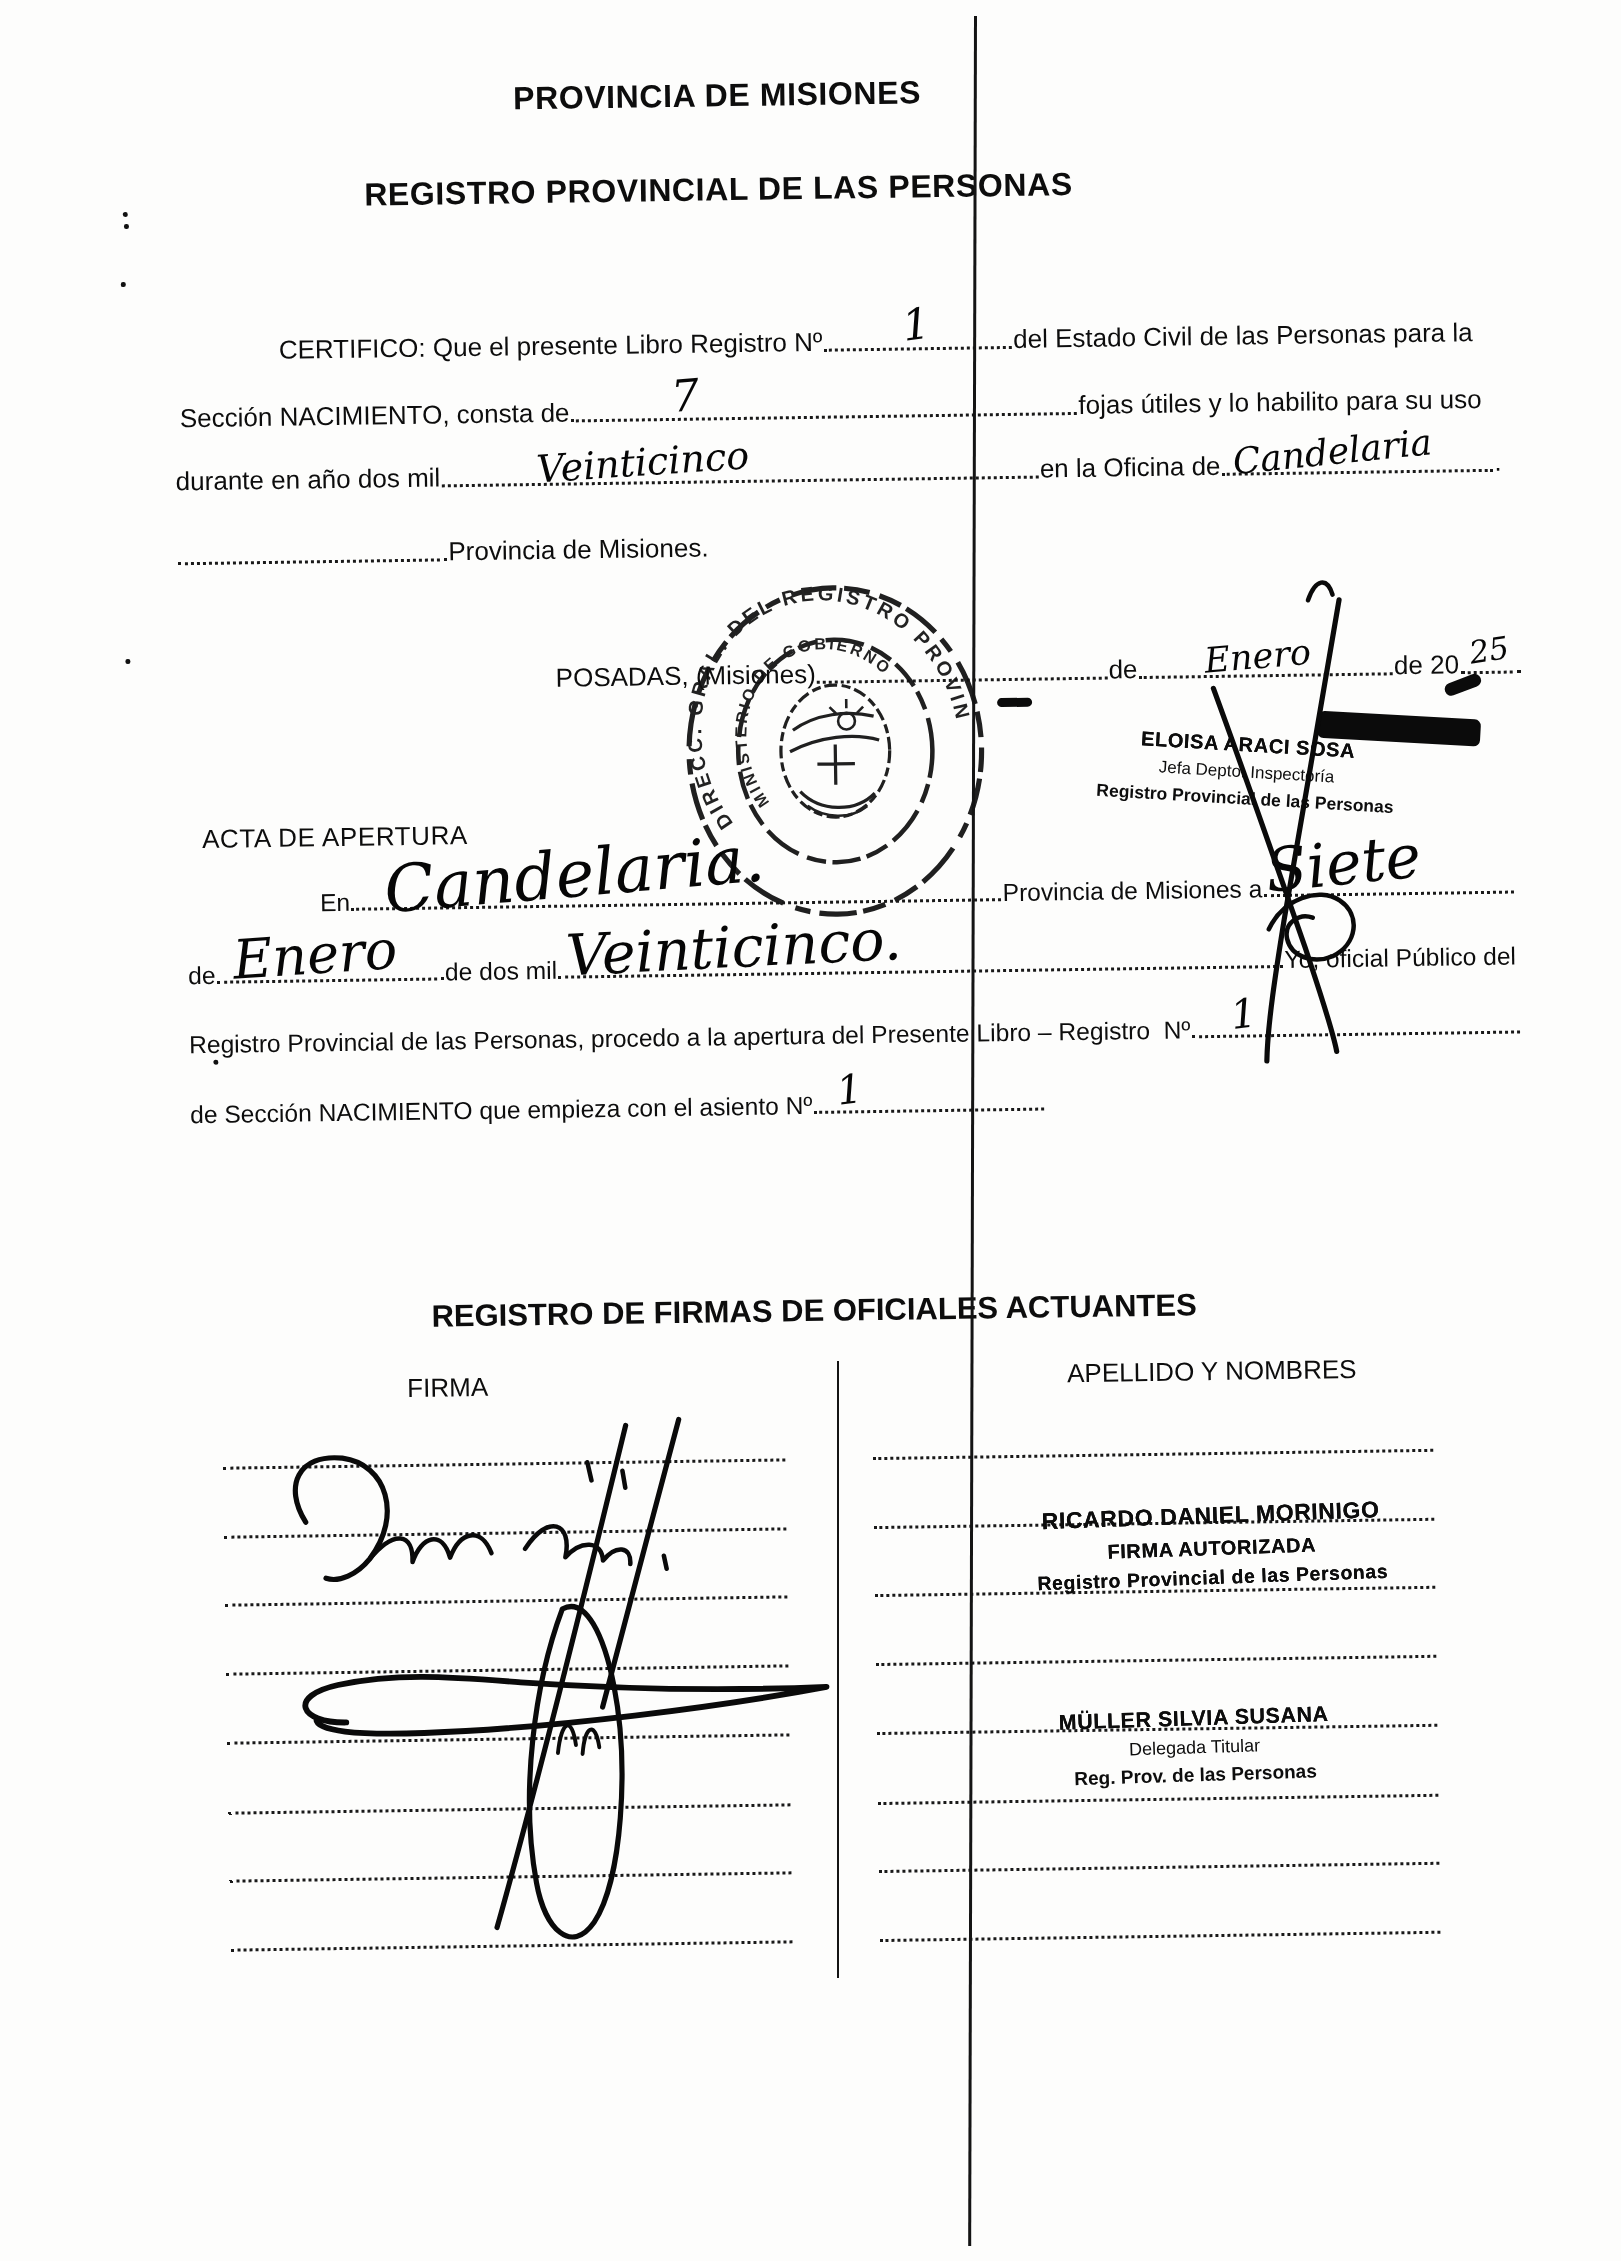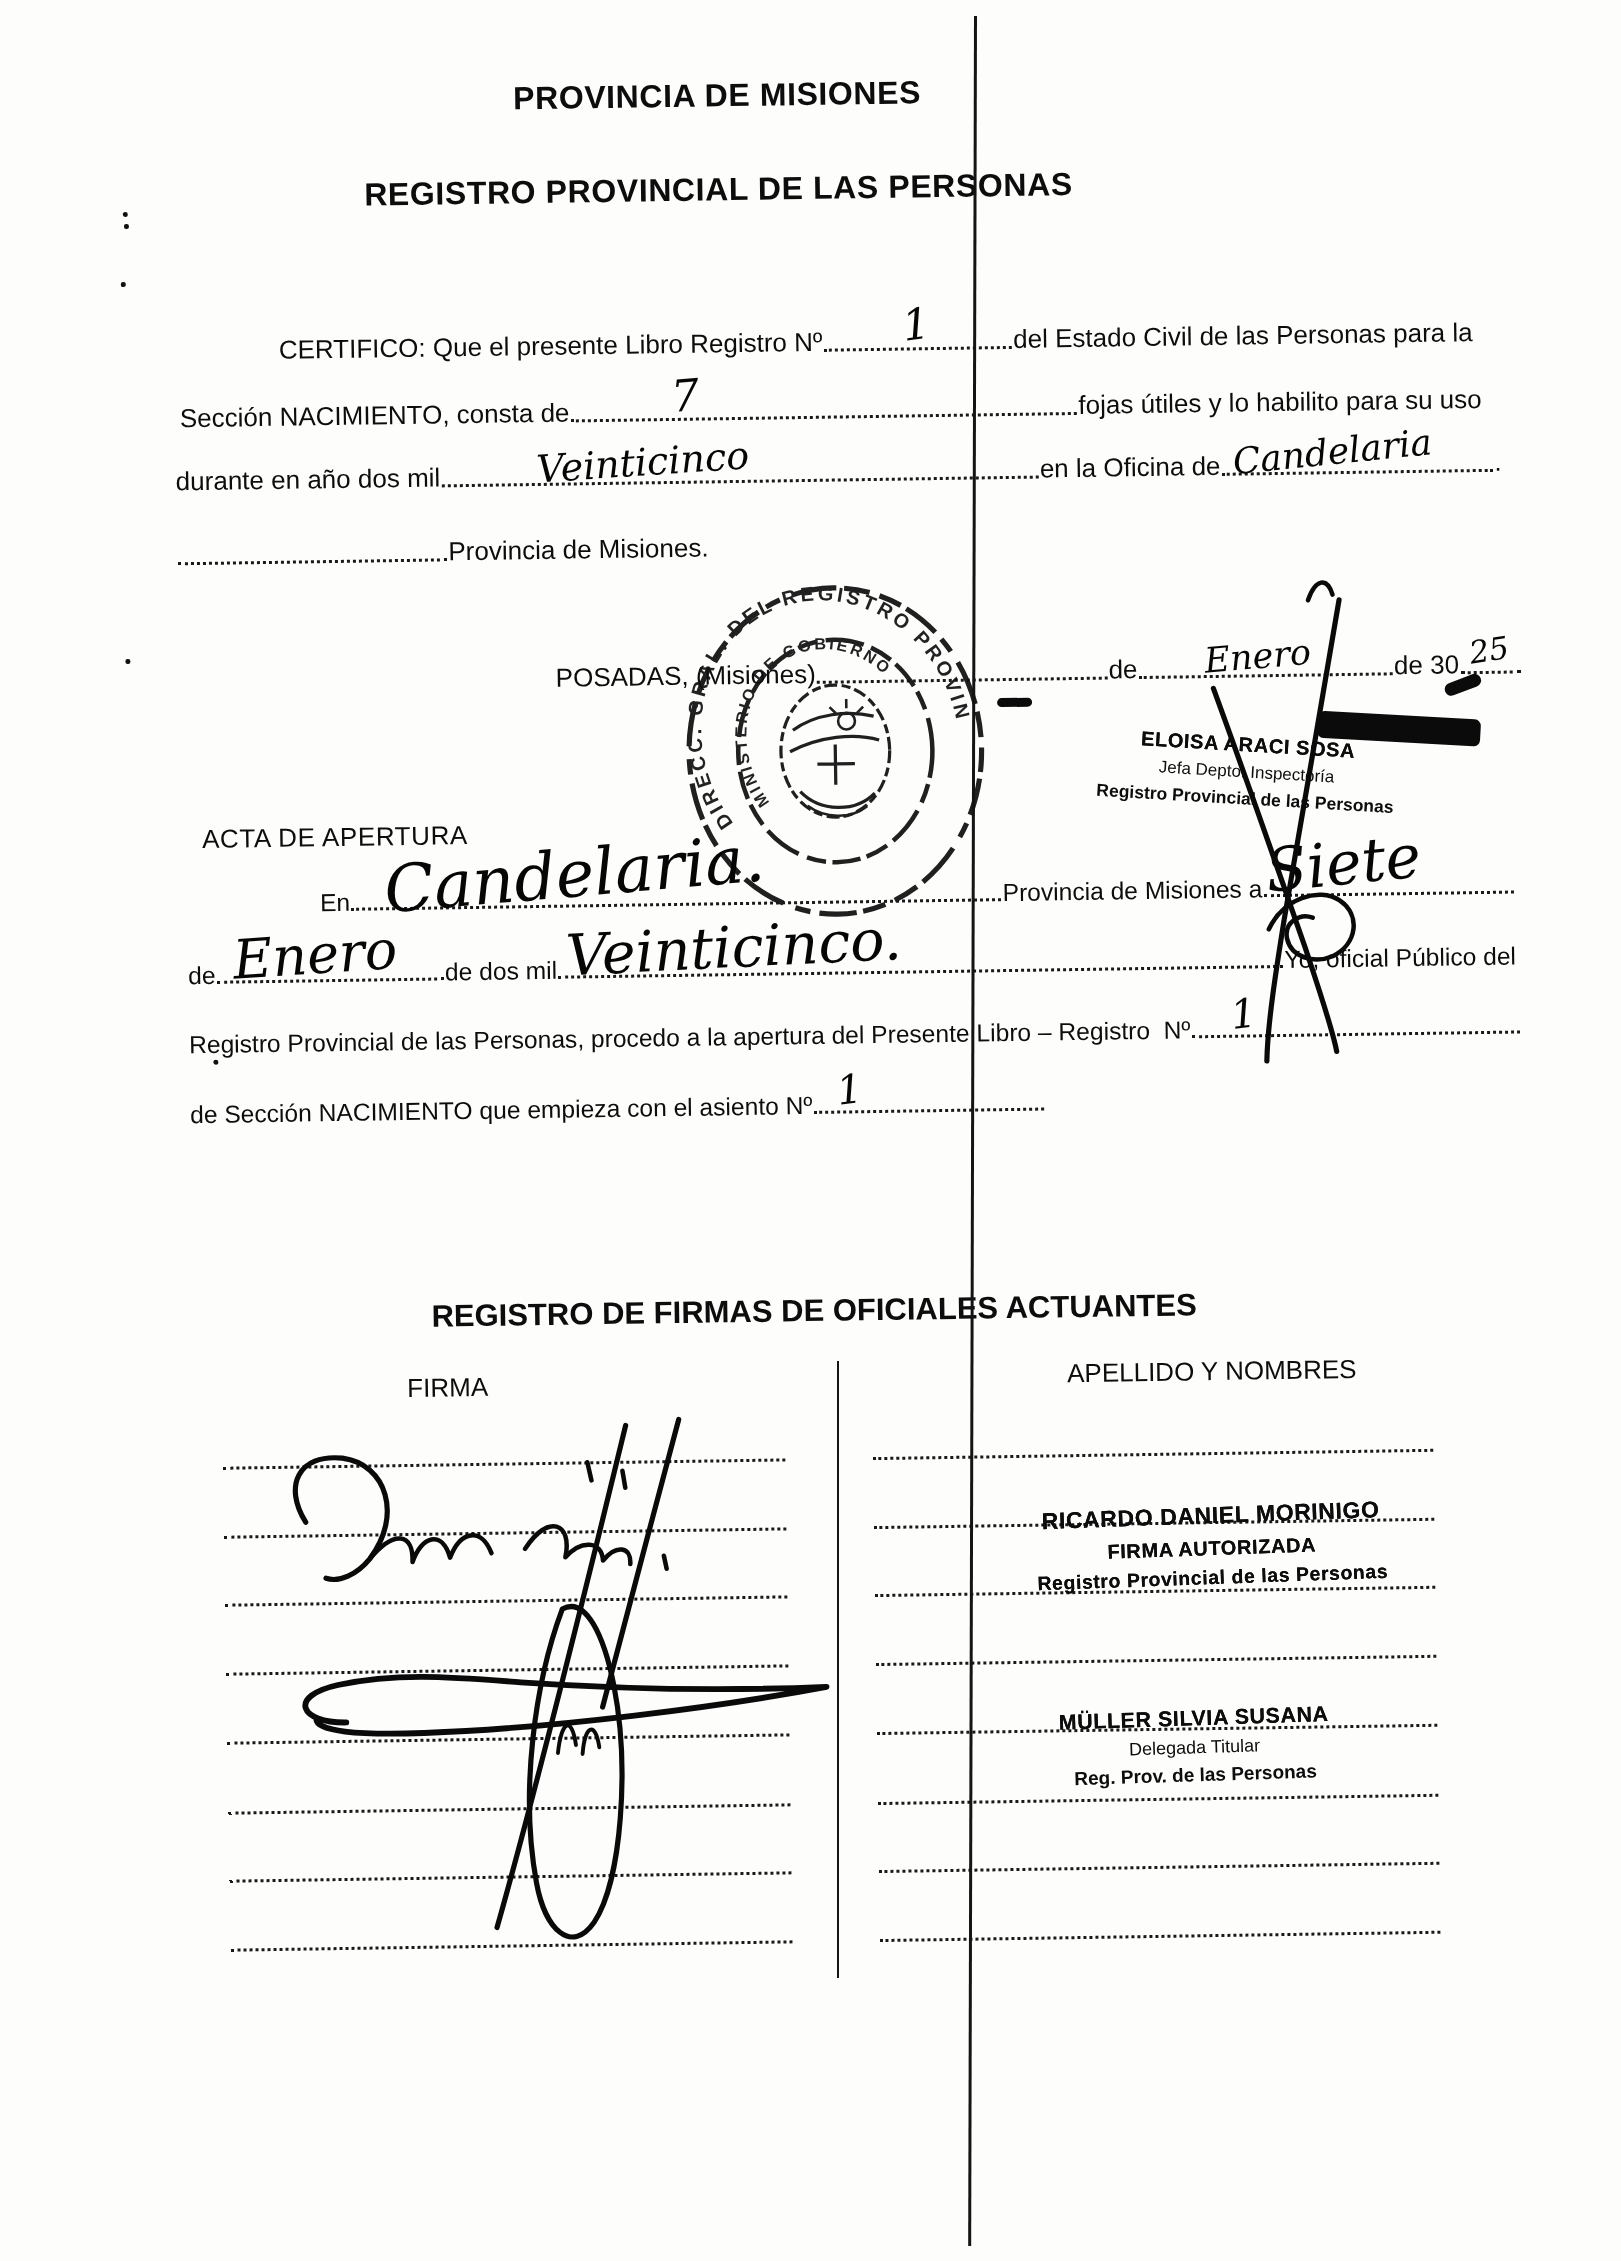--- a/index.html
+++ b/index.html
@@ -76,21 +76,21 @@
       <span class="t">Provincia de Misiones.</span>
     </div>
 
     <div class="line" style="top:656px;left:562px;right:94px;">
       <span class="t">POSADAS, (Misiones)</span>
       <span class="dots" style="flex:1.6;"></span>
       <span class="t">de</span>
       <span class="dots" style="flex:1.4;">
         <span class="hand" style="font-size:35px;left:26%;bottom:0;transform:rotate(-4deg);">Enero</span>
       </span>
-      <span class="t">de 30</span>
+      <span class="t">de 20</span>
       <span class="dots fx" style="width:60px;">
         <span class="hand" style="font-size:31px;left:15%;bottom:5.2px;transform:rotate(-8deg);">25</span>
       </span>
     </div>
 
     <svg width="311" height="343" style="left:685px;top:578px;" viewBox="0 0 480 530">
       <defs>
         <path id="sealOuter" d="M 52 310 A 196 218 0 1 1 428 310" fill="none"></path>
         <path id="sealInner" d="M 116 302 A 130 150 0 1 1 364 302" fill="none"></path>
       </defs>

